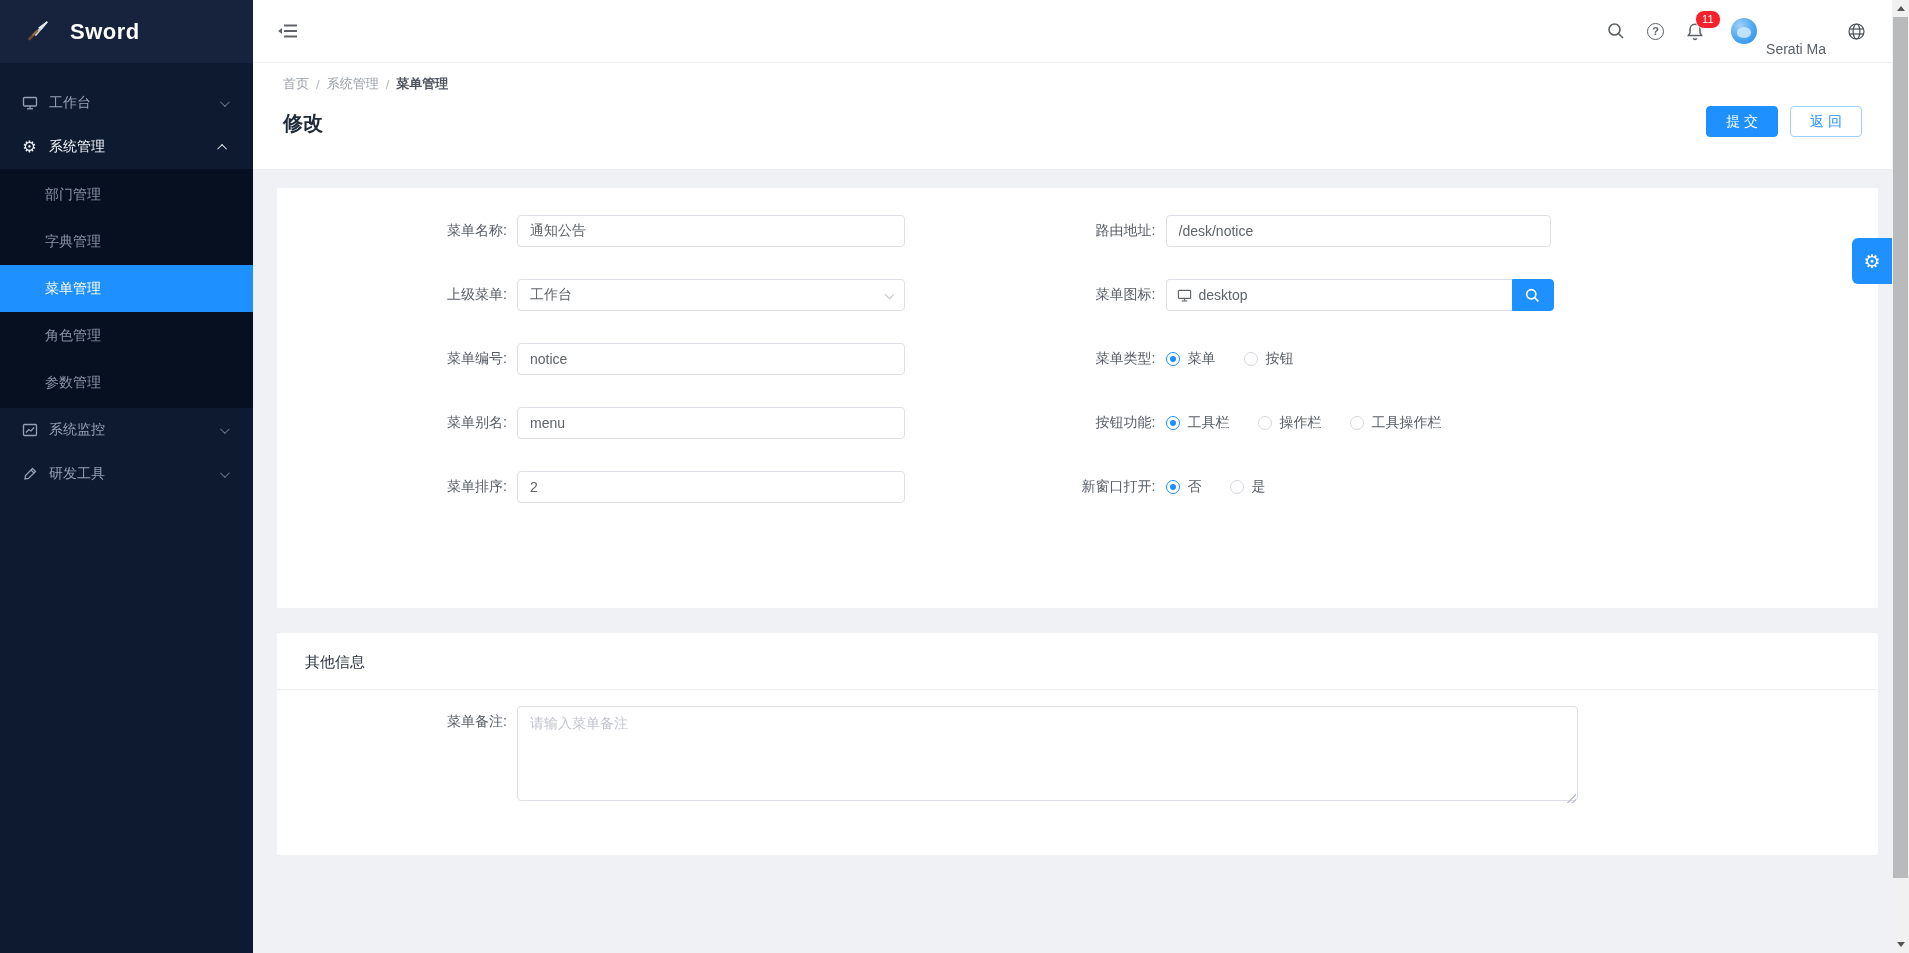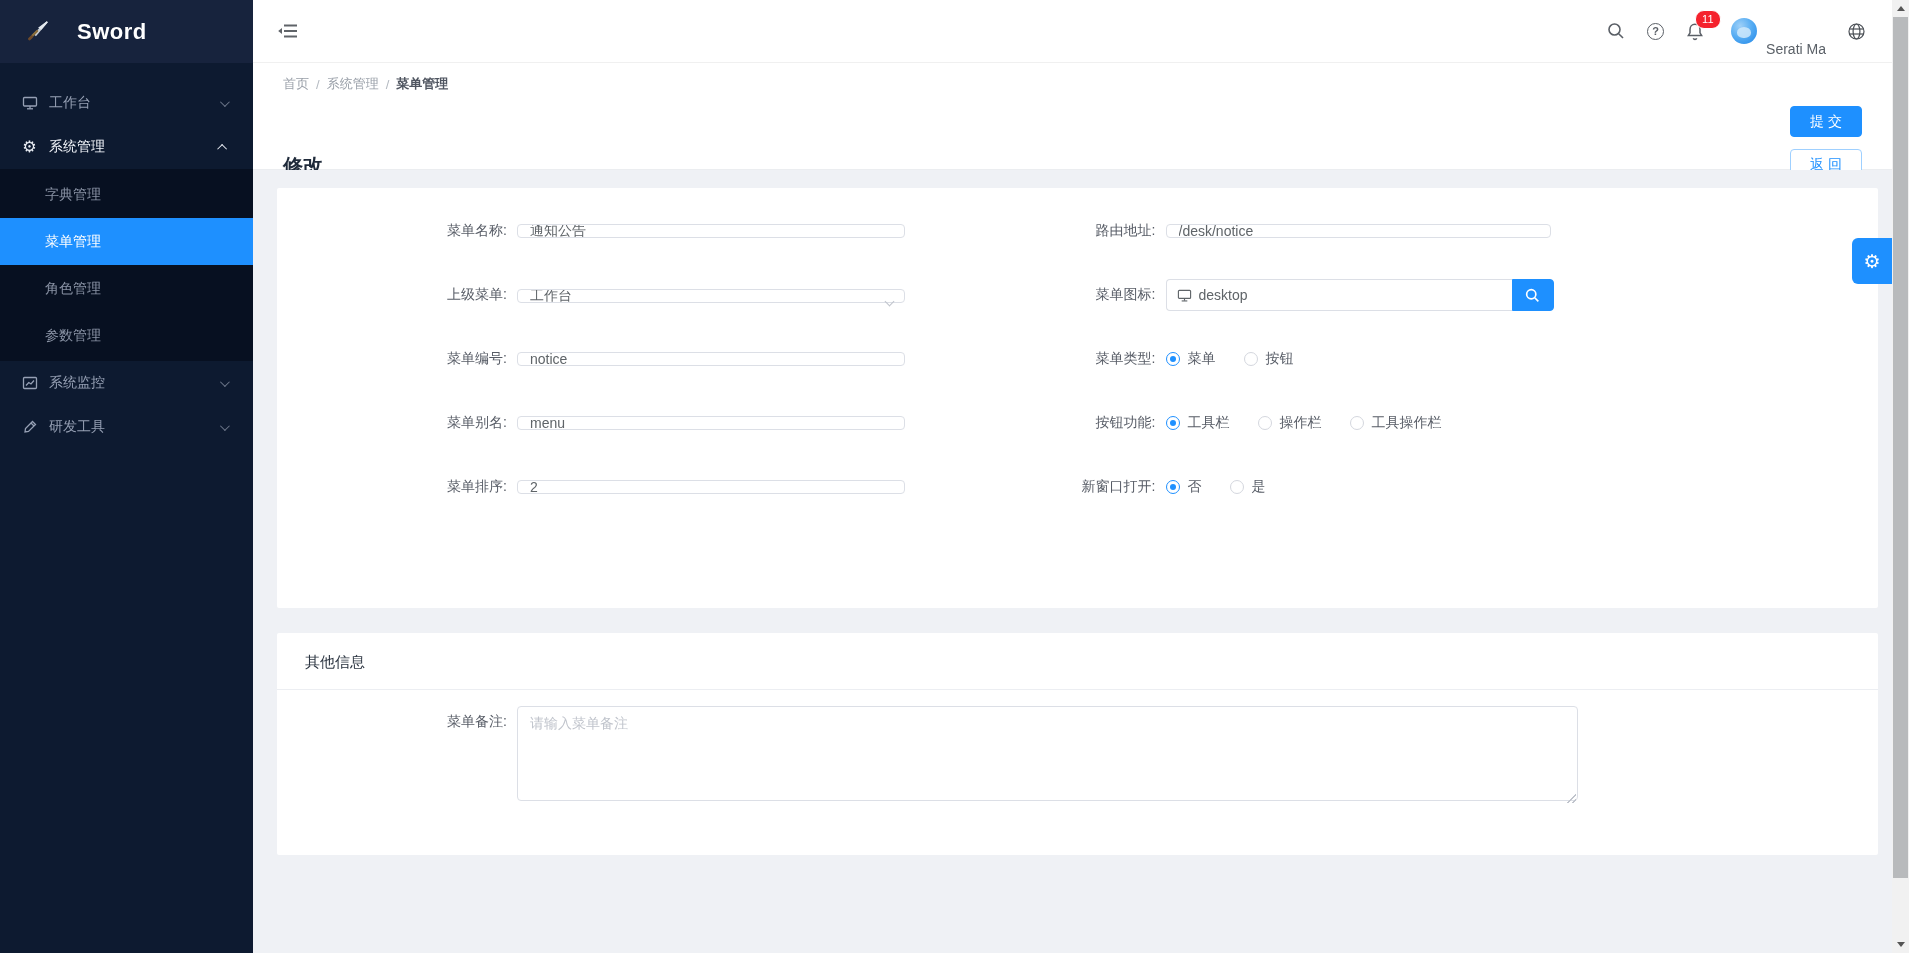--- a/index.html
+++ b/index.html
@@ -2,21 +2,21 @@
 <html><head>
 <meta charset="utf-8">
 <style>
   * { margin:0; padding:0; box-sizing:border-box; }
   html,body { width:1909px; height:953px; }
   body { font-family:"Liberation Sans","DejaVu Sans",sans-serif; background:#f0f2f5; overflow:hidden; }
   .stage { position:relative; width:1909px; height:953px; display:flex; background:#f0f2f5; }
 
   
   .sidebar { width:253px; flex:0 0 253px; background:#0d1a30; color:#96a0b4; display:flex; flex-direction:column; }
-  .logo { height:63px; background:#17233d; display:flex; align-items:center; padding-left:24px; gap:27px; }
+  .logo { height:63px; background:#17233d; display:flex; align-items:center; padding-left:24px; gap:20px; }
   .logo-text { color:#ffffff; font-size:22px; font-weight:bold; letter-spacing:0.5px; }
   nav { padding-top:18px; }
   .nav-item { height:44px; display:flex; align-items:center; padding:0 26px 0 21px; font-size:14px; color:#96a0b4; cursor:pointer; }
   .nav-item .nav-ico { width:17px; height:17px; margin-right:11px; display:flex; align-items:center; justify-content:center; font-size:16px; line-height:1; }
   .nav-item.open { color:#f2f5fa; }
   .chev { width:7px; height:7px; border-right:1.6px solid #6c7689; border-bottom:1.6px solid #6c7689; margin-left:auto; }
   .chev.down { transform:rotate(45deg) translateY(-2px); }
   .chev.up { transform:rotate(-135deg) translateY(-2px); border-color:#e8ecf3; }
   .submenu { background:#071021; padding:2px 0; }
   .sub-item { height:47px; display:flex; align-items:center; padding-left:45px; font-size:14px; color:#8a93a5; cursor:pointer; }
@@ -36,37 +36,37 @@
   .avatar::after { content:""; position:absolute; left:6px; top:9px; width:14px; height:11px; border-radius:50% 50% 45% 45%; background:#cfe9fc; opacity:.85; }
   .user-name { font-size:14px; color:#5a6067;margin-top:36px; }
 
   .page-head { background:#fff; padding:12px 30px 0 30px; height:107px; border-bottom:1px solid #ebedf0; }
   .breadcrumb { font-size:13px; color:#9aa0a9; display:flex; gap:7px; align-items:center; }
   .crumb { cursor:pointer; }
   .crumb-sep { color:#b4bac1; }
   .crumb.current { color:#4f5560; font-weight:600; cursor:default; }
   .title-row { display:flex; align-items:flex-end; margin-top:13px; }
   .page-title { font-size:20px; font-weight:600; color:#1f2a3a; }
-  .actions { margin-left:auto; display:flex; gap:12px;flex-direction:column; }
+  .actions { margin-left:auto; display:flex; gap:12px; }
   .btn { height:31px; padding:0 19px; border-radius:4px; font-size:14px; cursor:pointer; display:flex; align-items:center; }
   .btn-primary { background:#1e90ff; border:1px solid #1e90ff; color:#fff; }
   .btn-plain { background:#fff; border:1px solid #9fd0ff; color:#1e90ff; }
 
   .content { flex:1; background:#eff1f5; padding:18px 14px 0 24px; overflow:hidden; }
   .card { background:#fff; border-radius:2px; }
   .card-head { height:57px; line-height:57px; padding-left:28px; font-size:15px; color:#2b3440; border-bottom:1px solid #eceef2; }
   .card1 { height:420px; margin-bottom:25px; }
   .card2 { height:222px; }
 
   .form-grid { display:grid; grid-template-columns:1fr 1fr; row-gap:32px; padding-top:27px; }
   .frow { display:flex; align-items:center; height:32px; }
   .flabel { text-align:right; padding-right:10px; font-size:14px; color:#575c66; flex:0 0 auto; }
   .lab-l { width:240px; }
   .lab-r { width:88px; }
-  .tin { height:14px; width:388px; border:1px solid #dcdfe6; border-radius:4px; font-size:14px; color:#5f6468; padding:0 12px; background:#fff; outline:none; font-family:inherit; }
+  .tin { height:32px; width:388px; border:1px solid #dcdfe6; border-radius:4px; font-size:14px; color:#5f6468; padding:0 12px; background:#fff; outline:none; font-family:inherit; }
   .col-r .tin { width:385px; }
   .select-wrap { position:relative; width:388px; }
   .select-wrap .tin { width:100%; cursor:pointer; }
   .sel-chev { position:absolute; right:12px; top:12px; width:7px; height:7px; border-right:1.4px solid #c0c4cc; border-bottom:1.4px solid #c0c4cc; transform:rotate(45deg); pointer-events:none; }
   .icon-input { display:flex; width:388px; }
   .icon-input .inner { flex:1; height:32px; border:1px solid #dcdfe6; border-right:none; border-radius:4px 0 0 4px; display:flex; align-items:center; padding:0 10px; gap:7px; color:#5f6468; font-size:14px; }
   .icon-search-btn { width:42px; height:32px; background:#1e90ff; border:1px solid #1e90ff; border-radius:0 4px 4px 0; display:flex; align-items:center; justify-content:center; cursor:pointer; }
   .radio-group { display:flex; gap:28px; align-items:center; }
   .radio-opt { display:flex; align-items:center; gap:8px; font-size:14px; color:#575c66; cursor:pointer; }
   .rdot { width:14px; height:14px; border-radius:50%; border:1px solid #d4d7de; background:#fff; position:relative; }
@@ -117,20 +117,21 @@
         </span>
         <span>工作台</span>
         <i class="chev down"></i>
       </div>
       <div class="nav-item open">
         <span class="nav-ico" style="color:#e8ecf3;">⚙</span>
         <span>系统管理</span>
         <i class="chev up"></i>
       </div>
       <div class="submenu">
+        <div class="sub-item">部门管理</div>
         <div class="sub-item">字典管理</div>
         <div class="sub-item active">菜单管理</div>
         <div class="sub-item">角色管理</div>
         <div class="sub-item">参数管理</div>
       </div>
       <div class="nav-item">
         <span class="nav-ico">
           <svg width="16" height="16" viewBox="0 0 16 16" fill="none" stroke="#96a0b4" stroke-width="1.3">
             <rect x="1.5" y="2.5" width="13" height="11" rx="1"></rect>
               <polyline points="4,10.5 6.8,7.5 9,9 12,5.5"></polyline>

